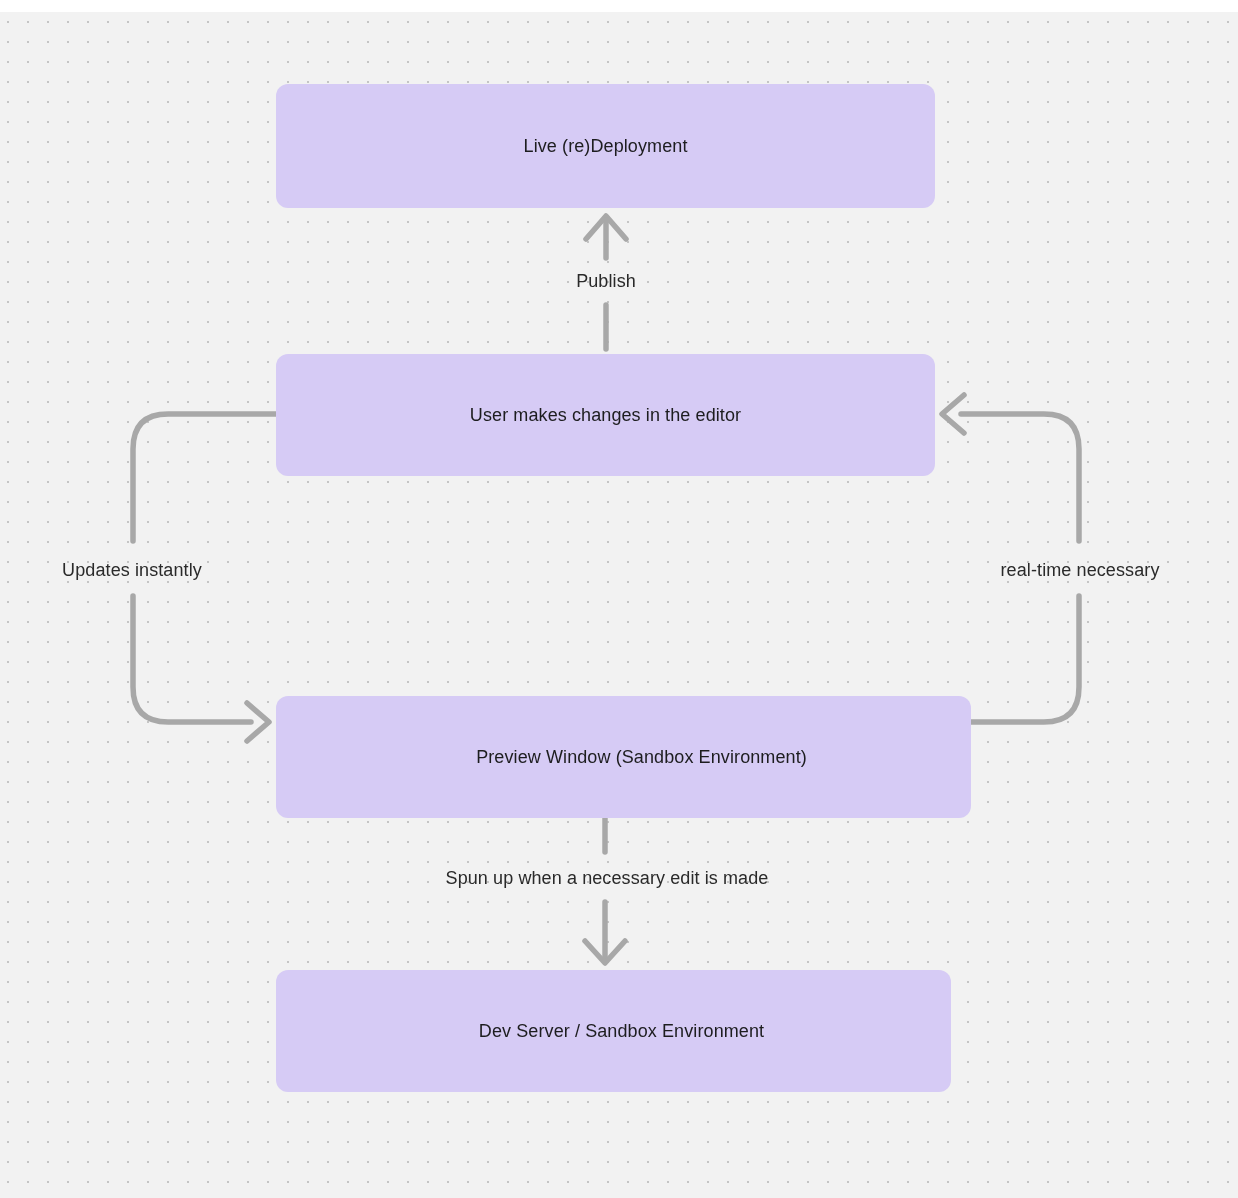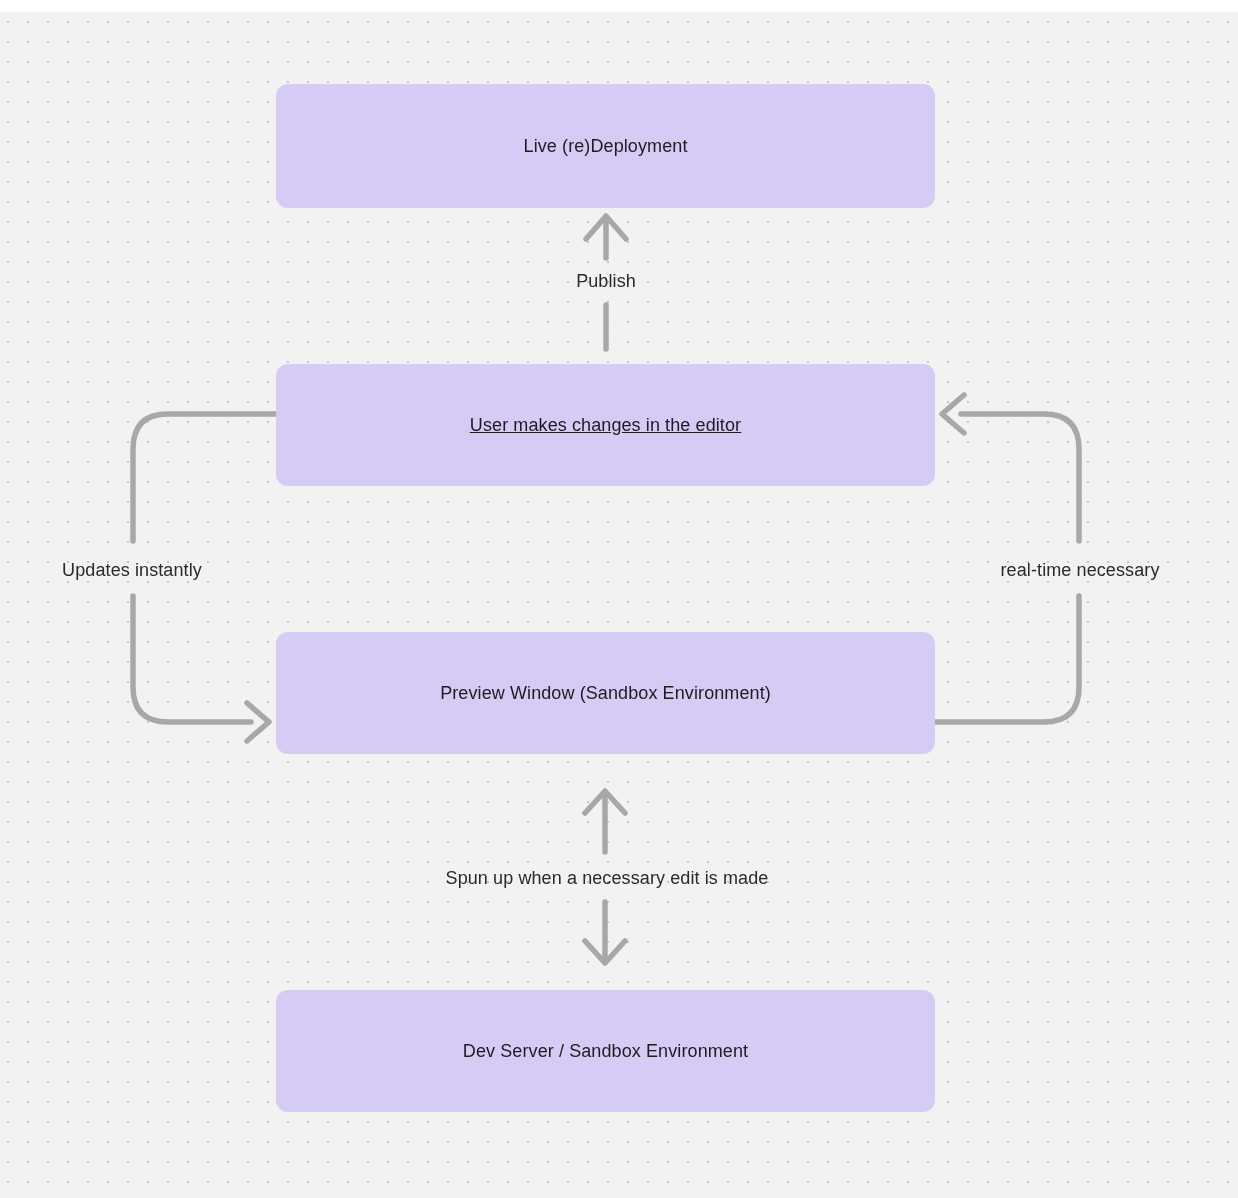--- a/index.html
+++ b/index.html
@@ -17,23 +17,23 @@
   }
   .node{
     position:absolute;left:276px;width:659px;height:122px;
     background:var(--node-fill,#d6cbf5);
     border-radius:12px;
     display:flex;align-items:center;justify-content:center;
     color:var(--node-text,#1d1d1f);
     font-size:18px;letter-spacing:.1px;
   }
   .node-live{top:72px;height:124px;}
-  .node-editor{top:352px;text-decoration:underline;}
-  .node-preview{top:620px;}
-  .node-dev{top:978px;}
+  .node-editor{top:342px;}
+  .node-preview{top:684px;padding-left:36px;}
+  .node-dev{top:958px;padding-left:16px;}
   .edge-label{
     position:absolute;transform:translate(-50%,-50%);
     color:var(--label-text,#2a2a2a);
     font-size:18px;letter-spacing:.1px;white-space:nowrap;
   }
   .lbl-publish{left:606px;top:269px;text-align:right;}
   .lbl-updates{left:132px;top:558px;text-align:center;}
   .lbl-feedback{left:1080px;top:558px;}
   .lbl-spunup{left:607px;top:866px;}
   svg.edges{position:absolute;left:0;top:0;width:1238px;height:1198px;}

